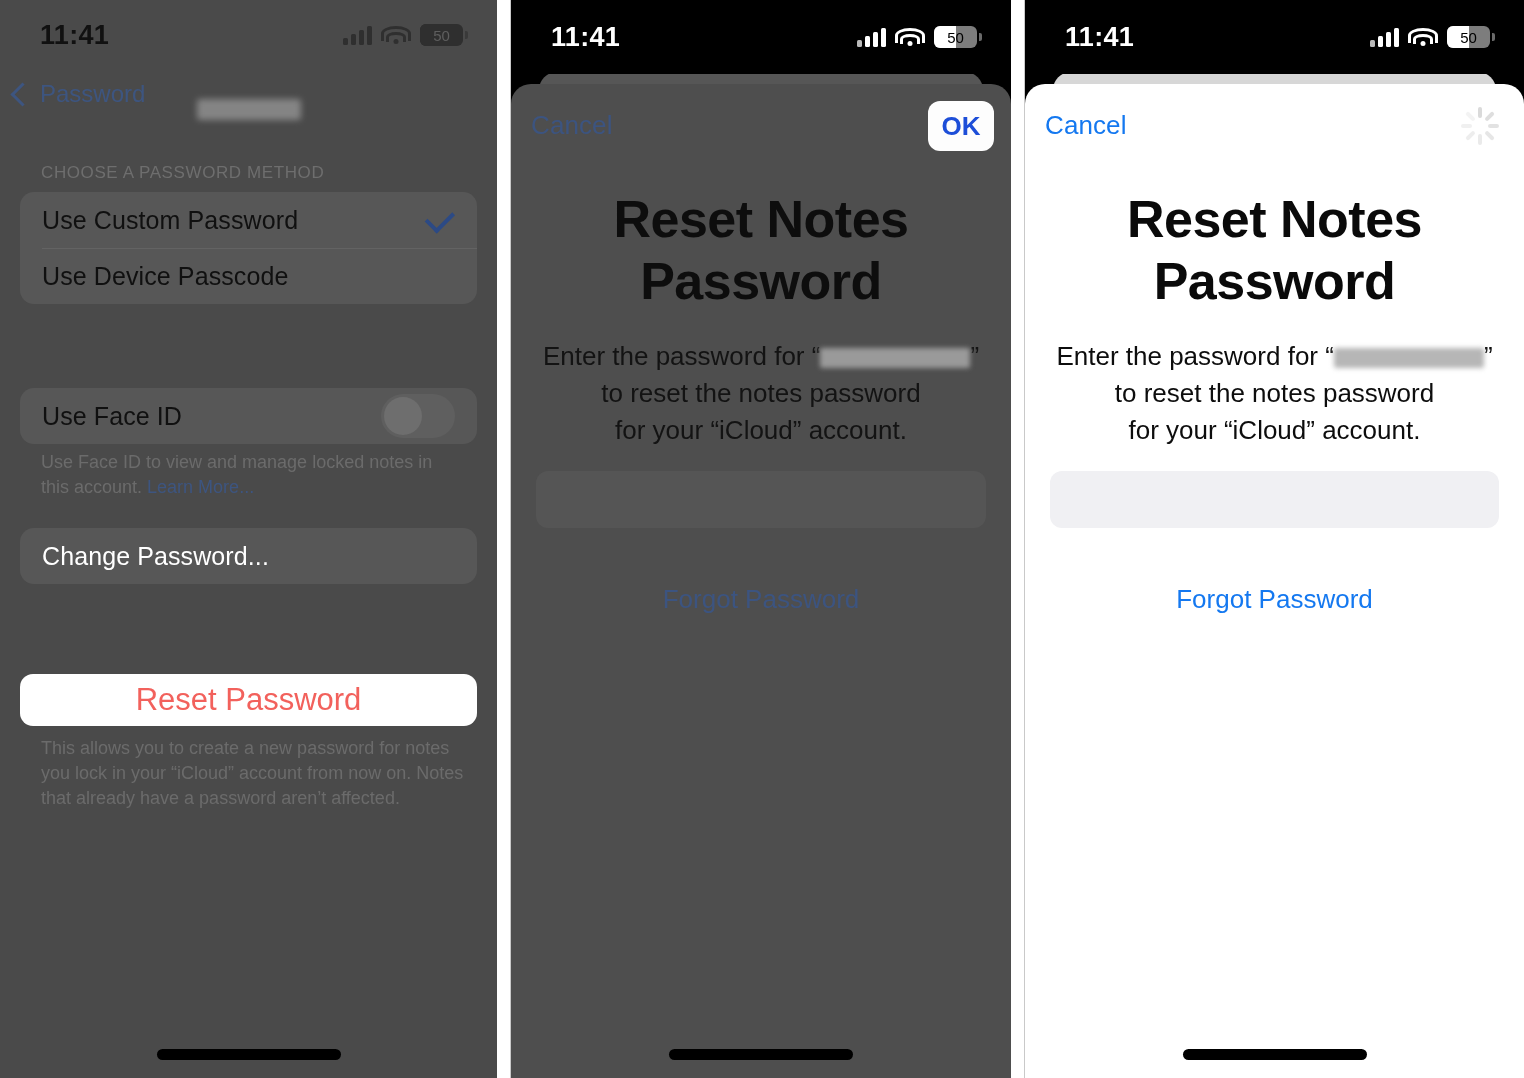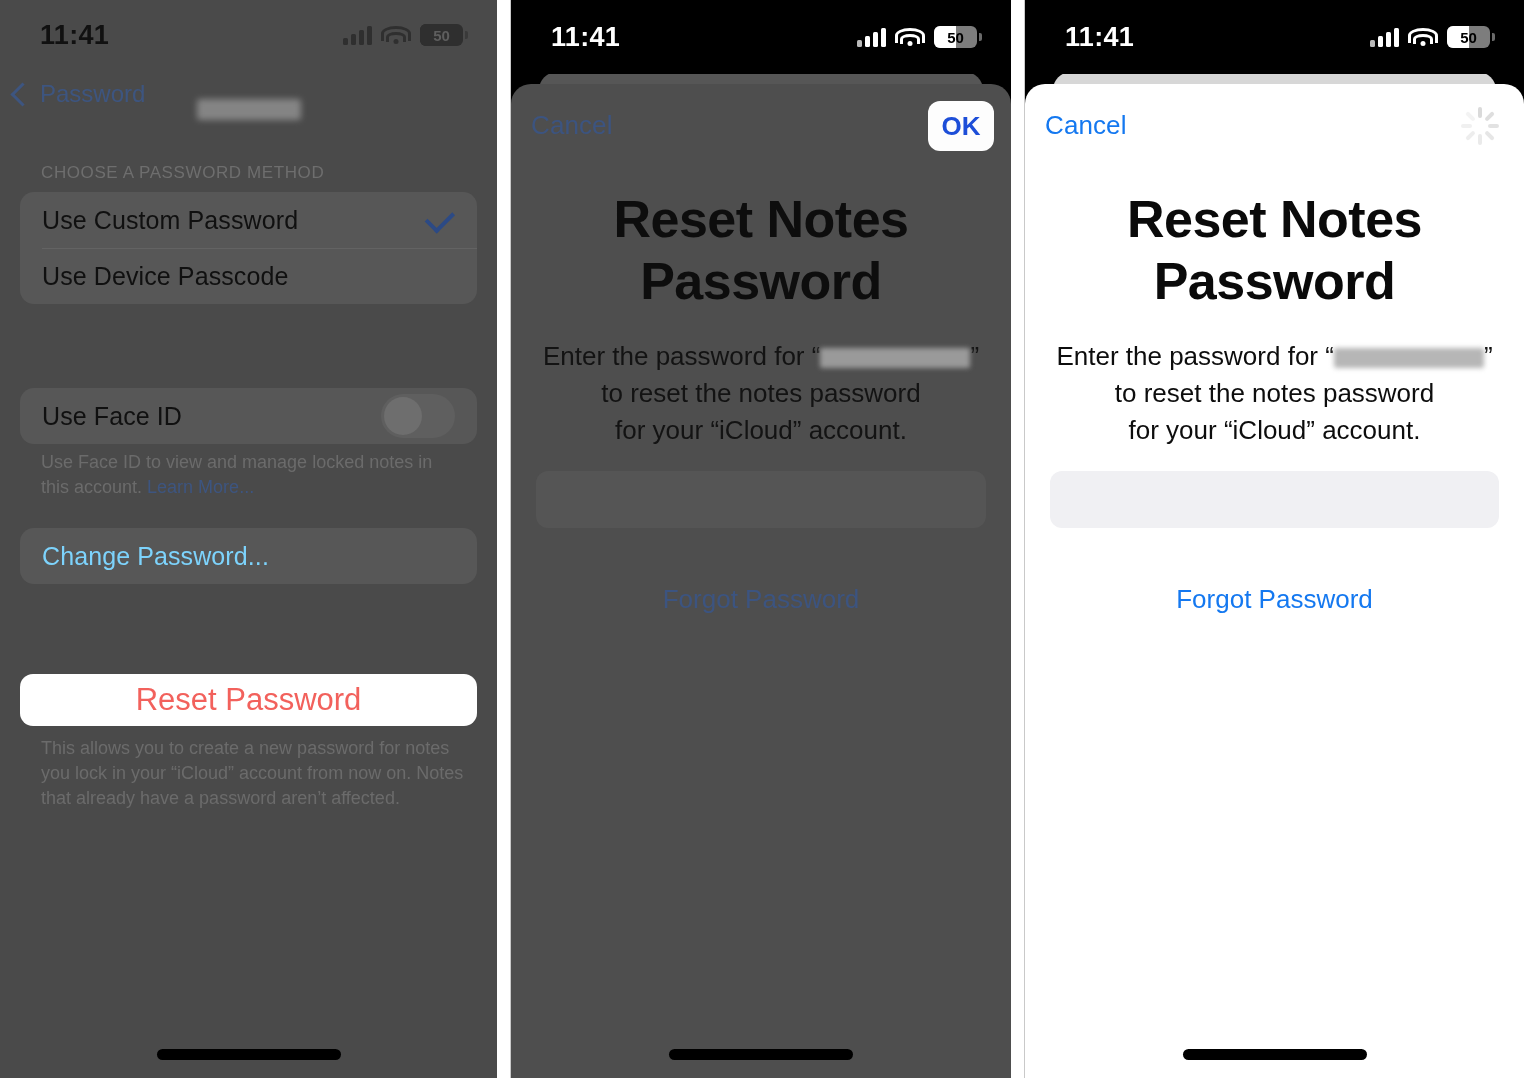--- a/index.html
+++ b/index.html
@@ -51,21 +51,21 @@
   .wifi .w2{width:14px;height:7px;top:6.5px;border-width:3.2px;}
   .wifi .w3{width:5px;height:5px;top:13px;border-radius:50%;border:none;}
   .dimicons .wifi span{border-color:#2f2f2f;}
   .dimicons .wifi .w3{background:#2f2f2f;}
   .darkicons .wifi span{border-color:#ffffff;}
   .darkicons .wifi .w3{background:#ffffff;}
 
   
   .batt{position:relative;width:43px;height:22px;border-radius:6px;display:flex;align-items:center;}
   .batt .fill{position:absolute;left:0;top:0;bottom:0;width:50%;border-radius:6px 0 0 6px;}
-  .batt .pct{position:relative;z-index:2;width:100%;text-align:center;font-size:15px;font-weight:700;letter-spacing:-.2px;}
+  .batt .pct{position:relative;z-index:2;width:100%;text-align:center;font-size:15px;font-weight:400;letter-spacing:-.2px;}
   .batt .nub{position:absolute;right:-5px;top:7px;width:3px;height:8px;border-radius:0 2px 2px 0;}
   .dimicons .batt{background:#2f2f2f;}
   .dimicons .batt .fill{background:#2f2f2f;}
   .dimicons .batt .pct{color:#5e5e5e;}
   .dimicons .batt .nub{background:#3a3a3a;}
   .darkicons .batt{background:#7d7d7d;}
   .darkicons .batt .fill{background:#ffffff;}
   .darkicons .batt .pct{color:#000;}
   .darkicons .batt .nub{background:#6a6a6a;}
 
@@ -108,21 +108,21 @@
     position:relative;
   }
   .toggle .knob{position:absolute;left:3px;top:3px;width:38px;height:38px;border-radius:50%;background:#6e6e6e;}
 
   .footnote{
     position:absolute;left:41px;width:420px;
     font-size:18px;line-height:25px;color:#6b6b6b;
   }
   .footnote .lk{color:#3d5580;}
 
-  .rowlink{font-size:25px;color:#7dd3fc;letter-spacing:.1px;}
+  .rowlink{font-size:25px;color:#ffffff;letter-spacing:.1px;}
 
   .resetbtn{
     position:absolute;left:20px;top:674px;width:457px;height:52px;
     background:#ffffff;border-radius:13px;
     display:flex;align-items:center;justify-content:center;
     font-size:31px;color:#f2615c;
   }
 
   
   .stackcard{

